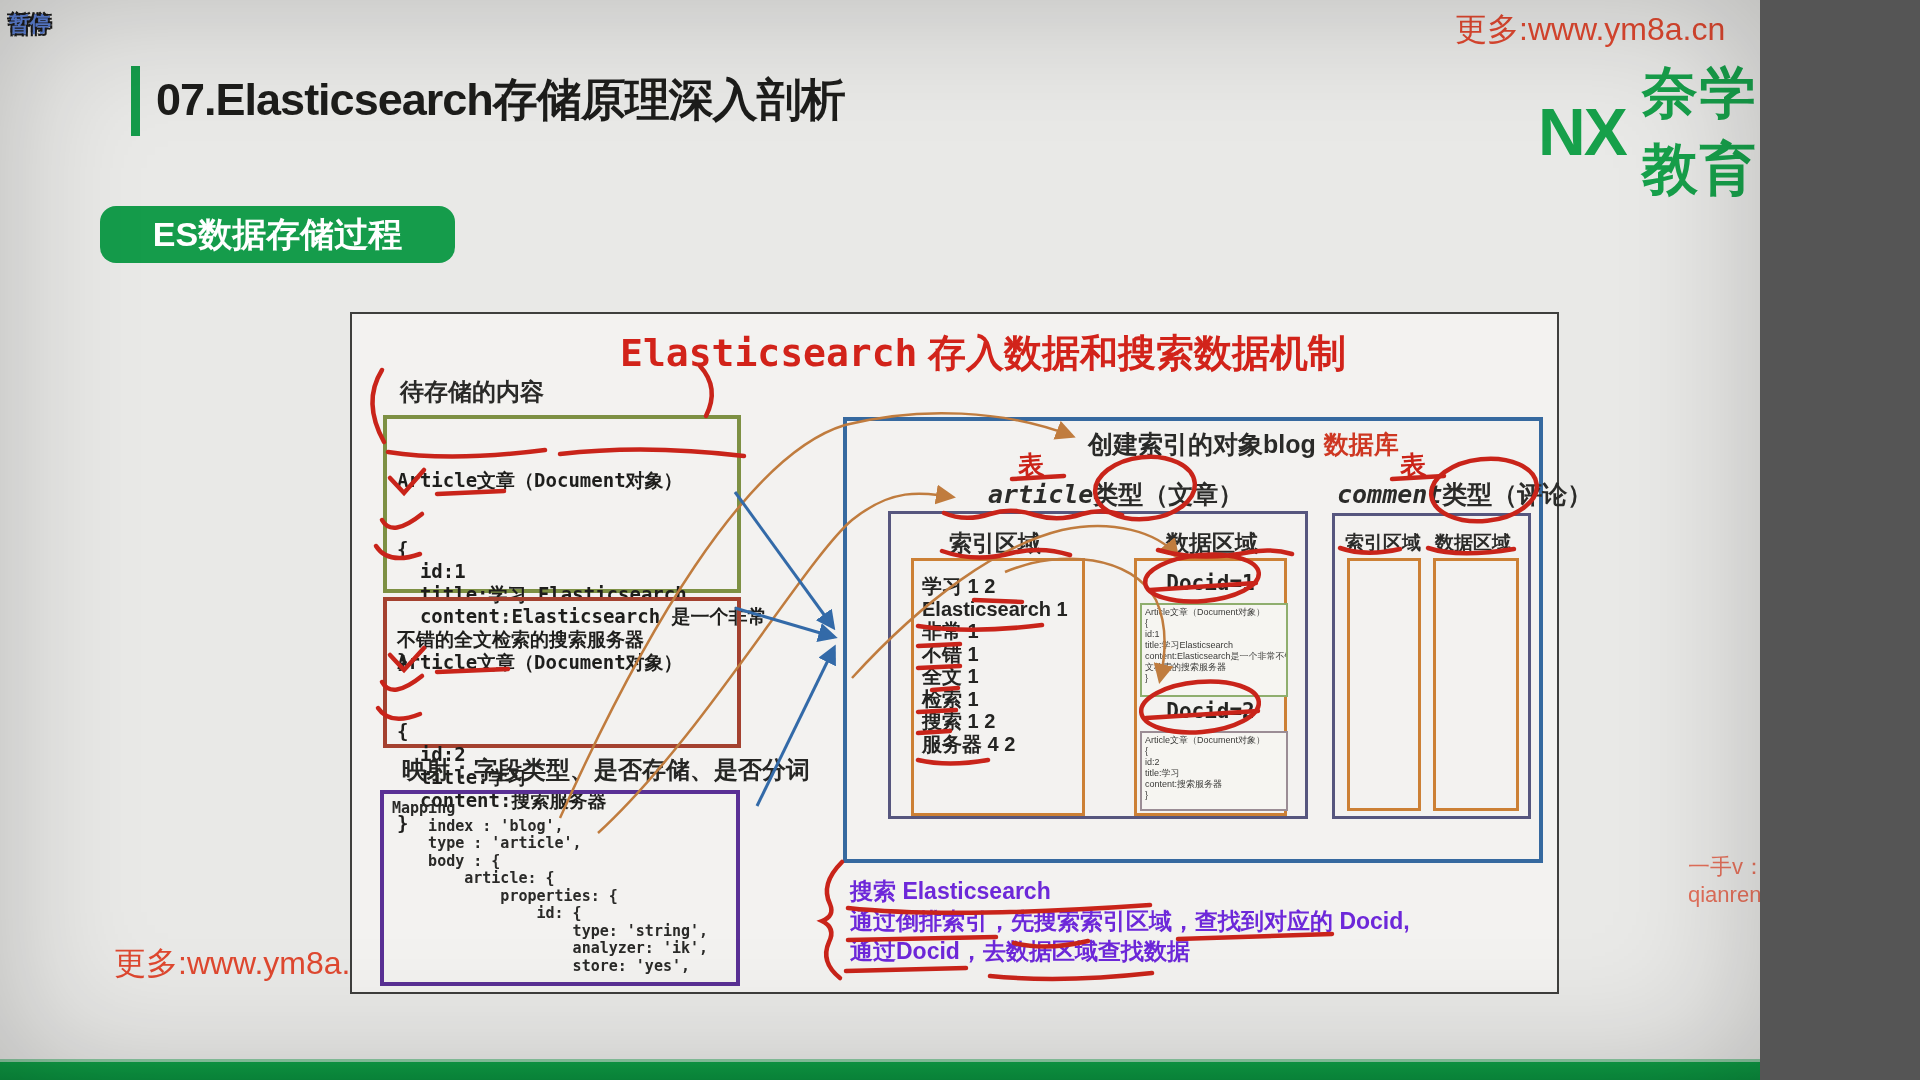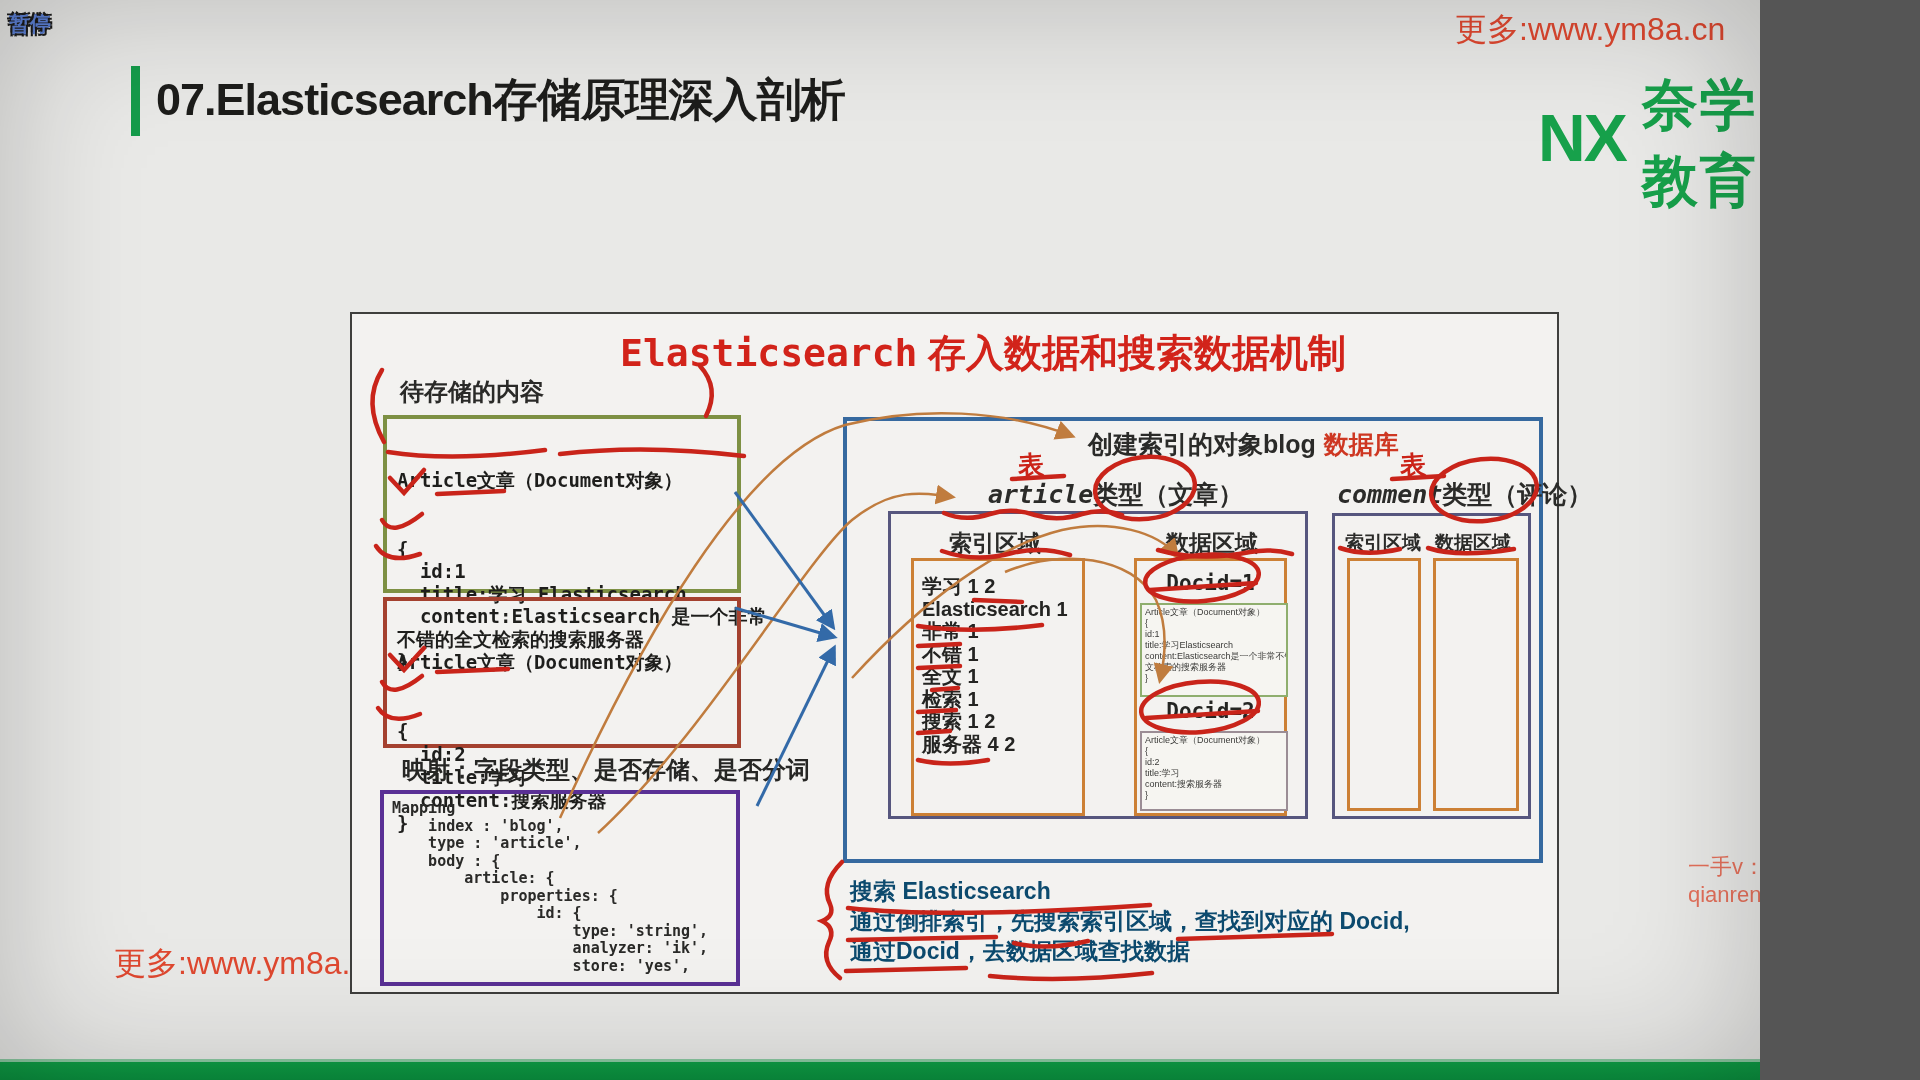--- a/index.html
+++ b/index.html
@@ -14,21 +14,21 @@
   
   .wm{color:#df4830;font-size:32px;}
   .wm-tr{left:1455px;top:8px;}
   .wm-bl{left:114px;top:942px;}
   .wm-sr{left:1688px;top:852px;color:#e4705b;font-size:22px;}
   
   .accent-bar{left:131px;top:66px;width:9px;height:70px;background:#159c4b;}
   .page-title{left:156px;top:70px;font-size:45px;font-weight:700;color:#1d1d1b;letter-spacing:-1px;}
   .logo{left:1538px;top:56px;display:flex;align-items:center;gap:16px;color:#17a14b;}
   .logo-nx{font-size:66px;font-weight:800;letter-spacing:-2px;}
-  .logo-name{font-size:56px;font-weight:800;letter-spacing:2px;margin-top:12px;}
+  .logo-name{font-size:56px;font-weight:800;letter-spacing:2px;}
   .badge{left:100px;top:206px;width:355px;height:57px;background:#159c4b;border-radius:16px;
          display:flex;align-items:center;justify-content:center;color:#fff;font-size:34px;font-weight:700;}
   
   .panel{left:350px;top:312px;width:1205px;height:678px;background:#f3f2f0;border:2px solid #3f3f3d;}
   .dg-title{left:620px;top:328px;font-size:38px;font-weight:800;color:#d2231a;white-space:nowrap;}
   .dg-title .en{font-family:"DejaVu Sans Mono",monospace;}
   .note-pending{left:400px;top:376px;font-size:24px;font-weight:600;color:#2a2a28;}
   .docbox{font-family:"DejaVu Sans Mono",monospace;font-size:19px;line-height:23px;color:#1e1e1c;
           padding:4px 10px;white-space:pre;font-weight:600;}
   .docbox div{white-space:pre;}
@@ -53,21 +53,21 @@
   .terms{font-size:20px;font-weight:700;line-height:22.5px;color:#242422;padding:14px 8px;}
   .terms div{white-space:pre;}
   .docid{font-family:"DejaVu Sans Mono",monospace;font-size:21px;font-weight:700;color:#242422;
          text-align:center;width:100%;}
   .mini{position:absolute;background:#f6f5f1;font-size:9px;line-height:11px;color:#3b3b39;
         padding:2px 3px;overflow:hidden;}
   .mini div{white-space:nowrap;}
   .mini1{border:2px solid #8fae6e;}
   .mini2{border:2px solid #9b8d95;}
   .cm-h{font-size:19px;font-weight:700;color:#2b2b29;}
-  .search-note{left:850px;top:876px;font-size:23px;font-weight:600;color:#0c4a6e;line-height:30px;}
+  .search-note{left:850px;top:876px;font-size:23px;font-weight:600;color:#6d28d9;line-height:30px;}
   .search-note div{white-space:nowrap;}
   .bottom-bar{left:0;top:1059px;width:1920px;height:21px;background:linear-gradient(#0f9d45,#0a8f3e);
               border-top:3px solid #8cc9a2;}
   svg.overlay{position:absolute;inset:0;width:1920px;height:1080px;pointer-events:none;}
 </style>
 </head>
 <body>
 
 <div class="stage">
 
@@ -76,20 +76,21 @@
   <div class="abs wm wm-tr">更多:www.ym8a.cn</div>
   <div class="abs wm wm-bl">更多:www.ym8a.cn</div>
   <div class="abs wm wm-sr">一手v：qianren03</div>
 
   <div class="abs accent-bar"></div>
   <div class="abs page-title">07.Elasticsearch存储原理深入剖析</div>
   <div class="abs logo">
     <span class="logo-nx">NX</span>
     <span class="logo-name">奈学教育</span>
   </div>
+  <div class="abs badge">ES数据存储过程</div>
 
   <div class="abs panel"></div>
   <div class="abs dg-title">
     <span class="en">Elasticsearch</span><span> 存入数据和搜索数据机制</span>
   </div>
   <div class="abs note-pending">待存储的内容</div>
 
   <div class="abs box-a">
     <div class="docbox">
       <div>Article文章（Document对象）</div>

